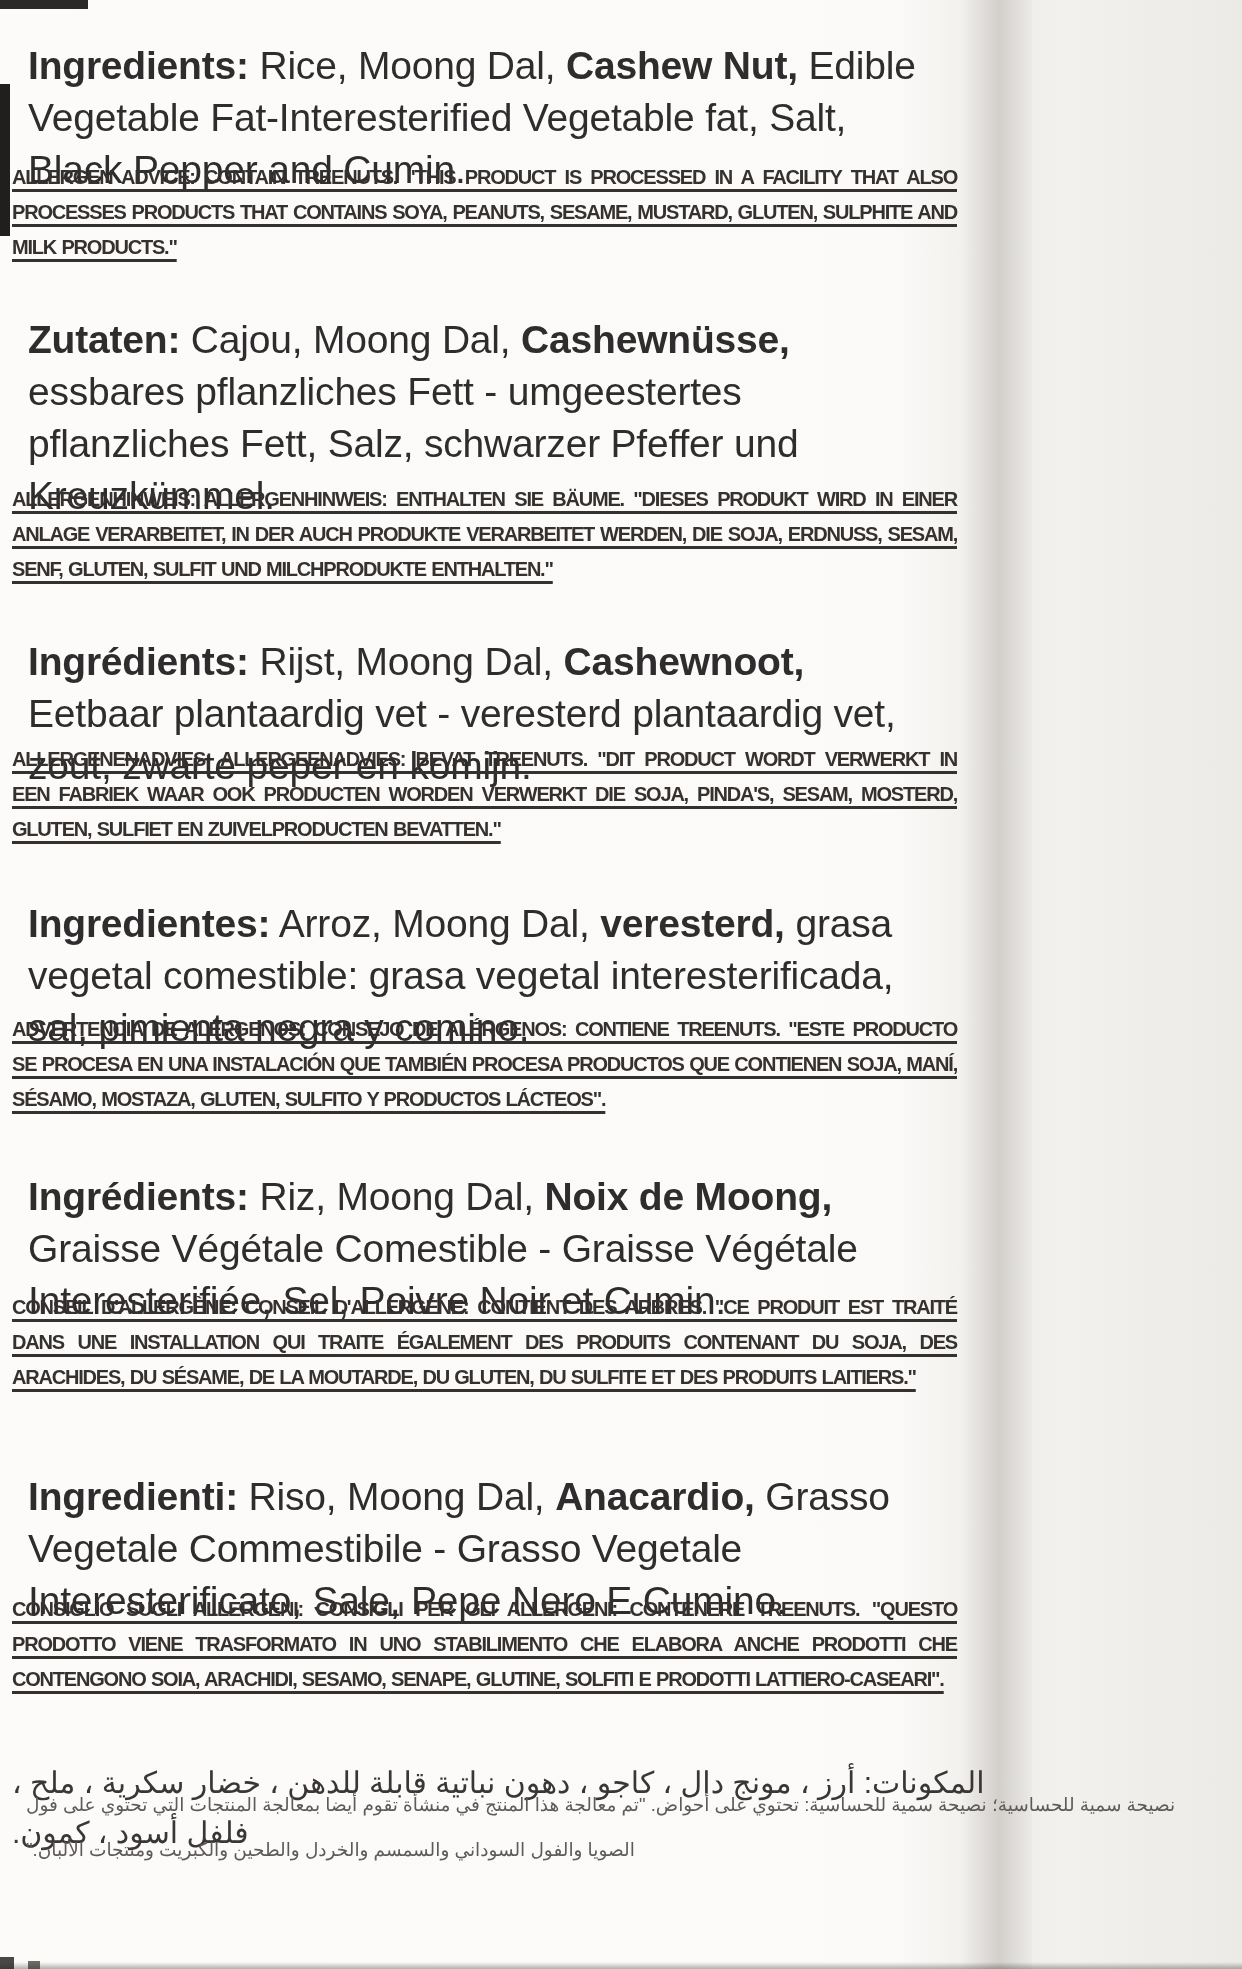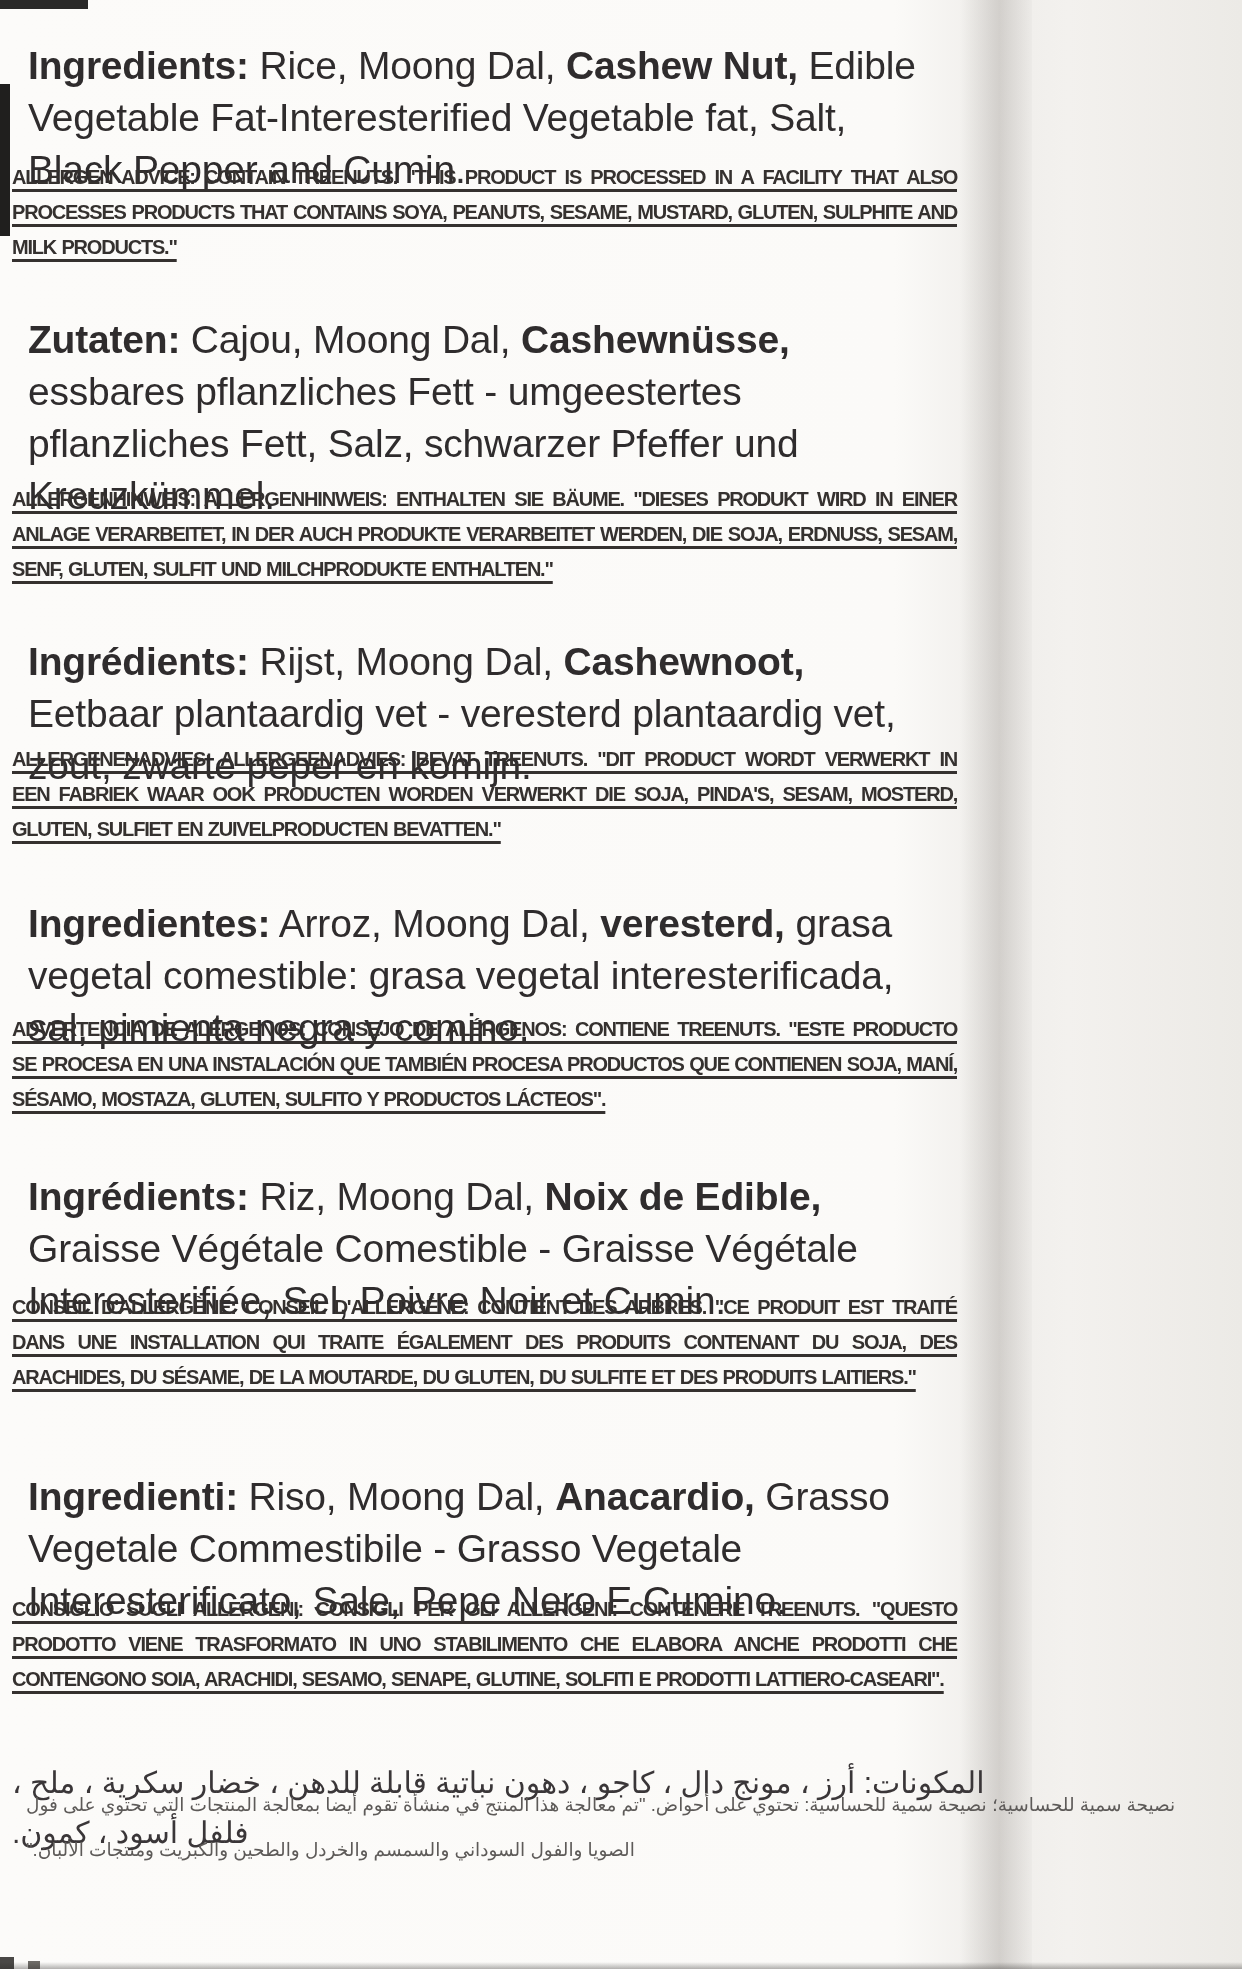--- a/index.html
+++ b/index.html
@@ -124,21 +124,21 @@
 
   <div class="sec ing" style="top:882px">
     <p><span class="b">Ingredientes:</span><span> Arroz, Moong Dal, </span><span class="b">veresterd,</span><span> grasa vegetal comestible: grasa vegetal interesterificada, sal, pimienta negra y comino.</span></p>
   </div>
 
   <div class="sec al" style="top:1012px">
     <p>ADVERTENCIA DE ALÉRGENOS: CONSEJO DE ALÉRGENOS: CONTIENE TREENUTS. "ESTE PRODUCTO SE PROCESA EN UNA INSTALACIÓN QUE TAMBIÉN PROCESA PRODUCTOS QUE CONTIENEN SOJA, MANÍ, SÉSAMO, MOSTAZA, GLUTEN, SULFITO Y PRODUCTOS LÁCTEOS".</p>
   </div>
 
   <div class="sec ing" style="top:1155px">
-    <p><span class="b">Ingrédients:</span><span> Riz, Moong Dal, </span><span class="b">Noix de Edible,</span><span> Graisse Végétale Comestible - Graisse Végétale Interesterifiée, Sel, Poivre Noir et Cumin.</span></p>
+    <p><span class="b">Ingrédients:</span><span> Riz, Moong Dal, </span><span class="b">Noix de Moong,</span><span> Graisse Végétale Comestible - Graisse Végétale Interesterifiée, Sel, Poivre Noir et Cumin.</span></p>
   </div>
 
   <div class="sec al" style="top:1290px">
     <p>CONSEIL D'ALLERGÈNE: CONSEIL D'ALLERGÈNE: CONTIENT DES ARBRES. "CE PRODUIT EST TRAITÉ DANS UNE INSTALLATION QUI TRAITE ÉGALEMENT DES PRODUITS CONTENANT DU SOJA, DES ARACHIDES, DU SÉSAME, DE LA MOUTARDE, DU GLUTEN, DU SULFITE ET DES PRODUITS LAITIERS."</p>
   </div>
 
   <div class="sec ing" style="top:1455px">
     <p><span class="b">Ingredienti:</span><span> Riso, Moong Dal, </span><span class="b">Anacardio,</span><span> Grasso Vegetale Commestibile - Grasso Vegetale Interesterificato, Sale, Pepe Nero E Cumino.</span></p>
   </div>
 

